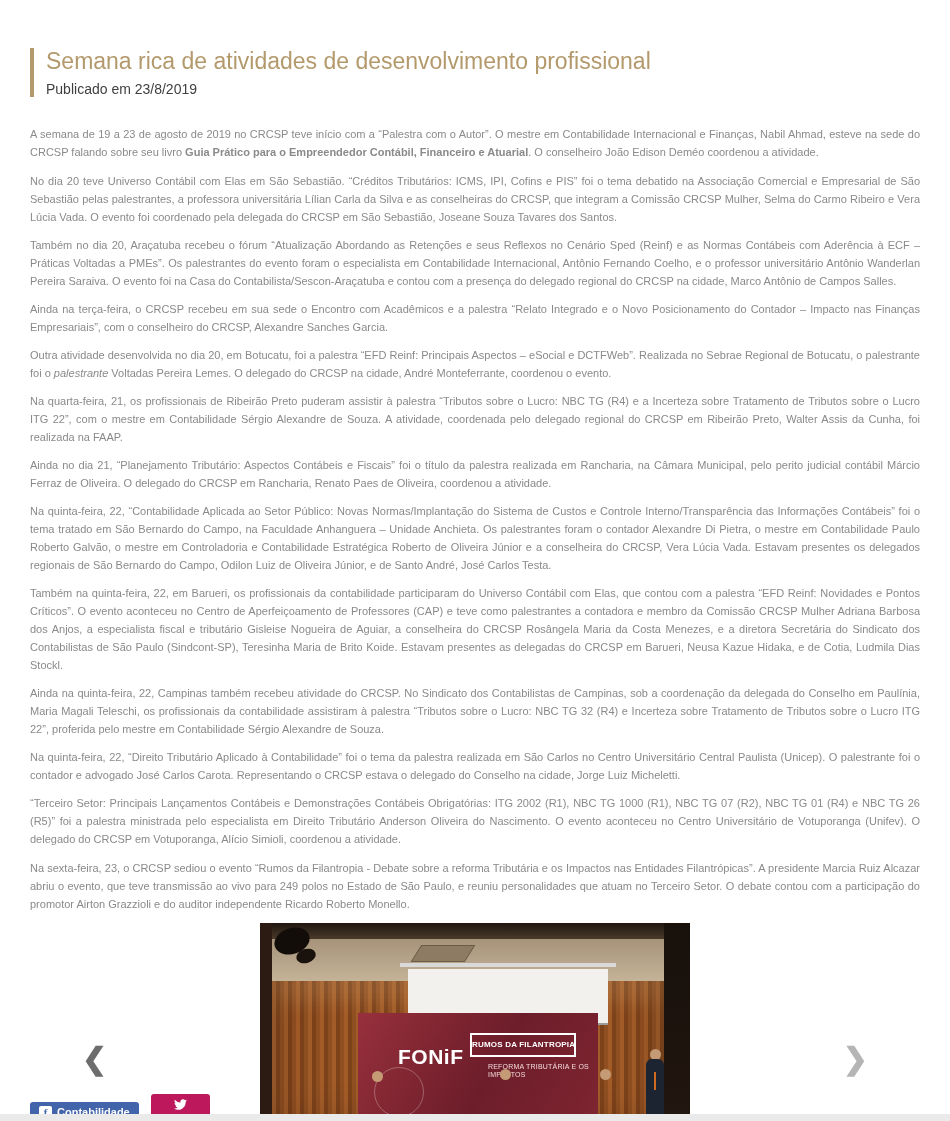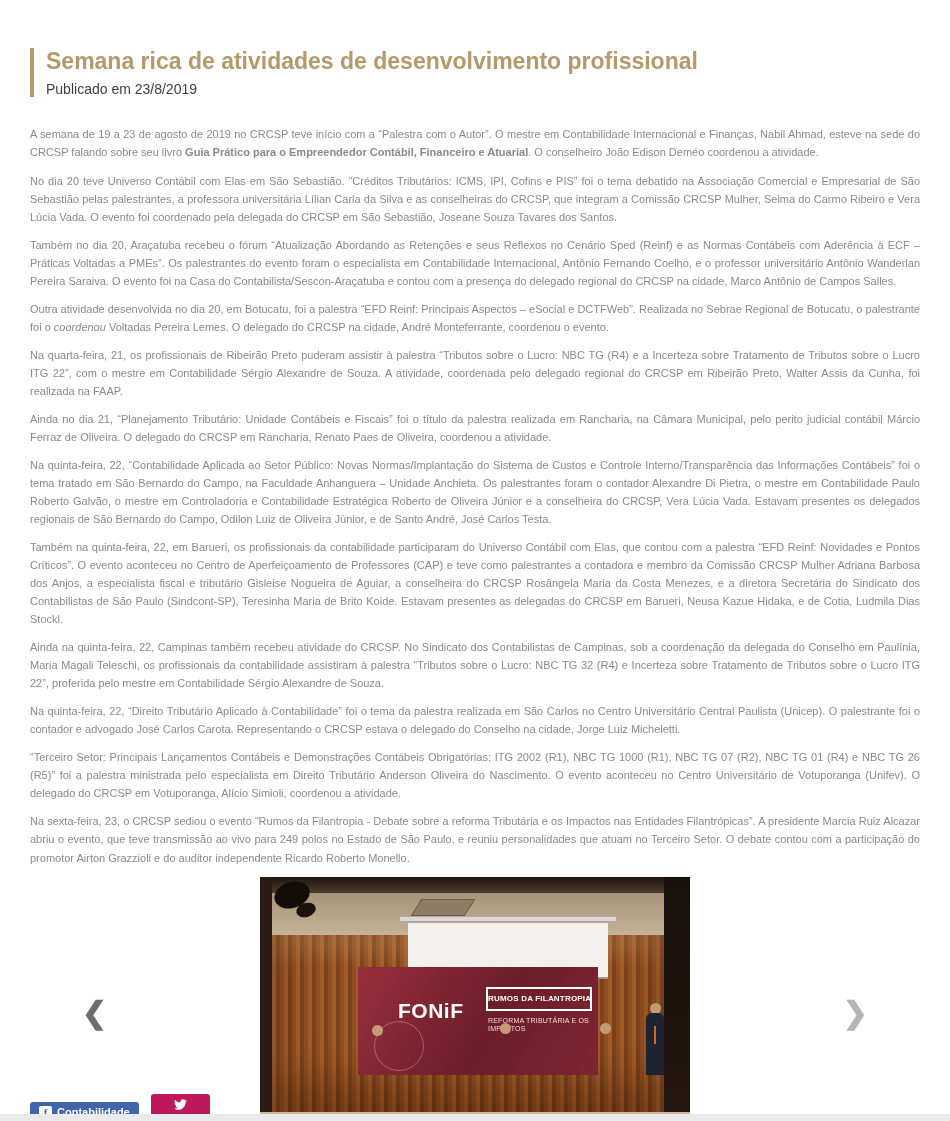--- a/index.html
+++ b/index.html
@@ -1,20 +1,20 @@
 <!DOCTYPE html>
 <html><head>
 <meta charset="utf-8">
 <style>
   html,body{margin:0;padding:0;background:#fff;}
   .page{position:relative;width:950px;height:1121px;background:#fff;margin:0 auto;
         font-family:"Liberation Sans", sans-serif;overflow:hidden;}
   .content{padding:48px 30px 0 30px;}
   .title-block{border-left:4px solid #b3996b;padding-left:12px;}
-  h1{margin:0;font-size:23px;font-weight:700;color:#b3996b;line-height:1.15;}
+  h1{margin:0;font-size:23px;font-weight:400;color:#b3996b;line-height:1.15;}
   .pub{margin-top:7px;font-size:14px;color:#3f3f3f;}
   .body{margin-top:28px;}
   .body p.para{margin:8px 0 10px 0;font-size:11px;line-height:1.64;color:#8a8a8a;
         text-align:justify;}
   .b{font-weight:700;}
   .i{font-style:italic;}
   
   .carousel{position:relative;margin-top:10px;height:273px;}
   .arrow{position:absolute;top:50%;transform:translateY(-50%);font-size:30px;font-weight:700;
         cursor:pointer;user-select:none;line-height:1;}
@@ -39,21 +39,21 @@
         box-shadow:inset 0 -30px 40px rgba(40,15,0,.35), inset 0 20px 20px rgba(255,220,170,.15);}
   .ph-screenbar{position:absolute;top:40px;left:140px;width:216px;height:4px;background:#d9d9d9;}
   .ph-screen{position:absolute;top:46px;left:148px;width:200px;height:54px;background:#f2f1ed;
         border-bottom:2px solid #9a9a9a;}
   .ph-banner{position:absolute;top:90px;left:98px;width:240px;height:108px;
         background:linear-gradient(120deg,#97303c,#6d1d2a 55%,#7e2531);}
   .ph-logo{position:absolute;top:32px;left:40px;font-size:21px;font-weight:900;color:#fff;
         letter-spacing:.5px;}
   .ph-logo-side{position:absolute;top:32px;left:12px;width:20px;font-size:4px;color:#e7c9cd;
         line-height:1.3;}
-  .ph-btitle{position:absolute;top:20px;left:128px;width:102px;height:20px;border:2px solid #fff;
+  .ph-btitle{position:absolute;top:20px;left:112px;width:102px;height:20px;border:2px solid #fff;
         color:#fff;font-size:8px;font-weight:700;text-align:center;line-height:20px;
         letter-spacing:.2px;white-space:nowrap;}
   .ph-bsub{position:absolute;top:50px;left:130px;color:#f3d9d9;font-size:7px;line-height:1.25;
         letter-spacing:.2px;}
   .ph-circle{position:absolute;bottom:4px;left:16px;width:48px;height:48px;border-radius:50%;
         border:1px solid rgba(255,255,255,.28);}
   .person{position:absolute;}
   .person .head{width:11px;height:11px;border-radius:50%;background:#c59b76;margin:0 auto;}
   .person .torso{width:26px;height:36px;border-radius:7px 7px 2px 2px;margin-top:-1px;}
   .stand .torso{width:18px;height:62px;border-radius:6px 6px 0 0;}
@@ -78,23 +78,24 @@
 
   <div class="content">
     <div class="title-block">
       <h1>Semana rica de atividades de desenvolvimento profissional</h1>
       <div class="pub">Publicado em 23/8/2019</div>
     </div>
     <div class="body">
         <p class="para"><span>A semana de 19 a 23 de agosto de 2019 no CRCSP teve início com a “Palestra com o Autor”. O mestre em Contabilidade Internacional e Finanças, Nabil Ahmad, esteve na sede do CRCSP falando sobre seu livro </span><span class="b">Guia Prático para o Empreendedor Contábil, Financeiro e Atuarial</span><span>. O conselheiro João Edison Deméo coordenou a atividade.</span></p>
         <p class="para"><span>No dia 20 teve Universo Contábil com Elas em São Sebastião. “Créditos Tributários: ICMS, IPI, Cofins e PIS” foi o tema debatido na Associação Comercial e Empresarial de São Sebastião pelas palestrantes, a professora universitária Lílian Carla da Silva e as conselheiras do CRCSP, que integram a Comissão CRCSP Mulher, Selma do Carmo Ribeiro e Vera Lúcia Vada. O evento foi coordenado pela delegada do CRCSP em São Sebastião, Joseane Souza Tavares dos Santos.</span></p>
         <p class="para"><span>Também no dia 20, Araçatuba recebeu o fórum “Atualização Abordando as Retenções e seus Reflexos no Cenário Sped (Reinf) e as Normas Contábeis com Aderência à ECF – Práticas Voltadas a PMEs”. Os palestrantes do evento foram o especialista em Contabilidade Internacional, Antônio Fernando Coelho, e o professor universitário Antônio Wanderlan Pereira Saraiva. O evento foi na Casa do Contabilista/Sescon-Araçatuba e contou com a presença do delegado regional do CRCSP na cidade, Marco Antônio de Campos Salles.</span></p>
-        <p class="para"><span>Outra atividade desenvolvida no dia 20, em Botucatu, foi a palestra “EFD Reinf: Principais Aspectos – eSocial e DCTFWeb”. Realizada no Sebrae Regional de Botucatu, o palestrante foi o </span><span class="i">coordenou</span><span> Voltadas Pereira Lemes. O delegado do CRCSP na cidade, André Monteferrante, coordenou o evento.</span></p>
+        <p class="para"><span>Ainda na terça-feira, o CRCSP recebeu em sua sede o Encontro com Acadêmicos e a palestra “Relato Integrado e o Novo Posicionamento do Contador – Impacto nas Finanças Empresariais”, com o conselheiro do CRCSP, Alexandre Sanches Garcia.</span></p>
+        <p class="para"><span>Outra atividade desenvolvida no dia 20, em Botucatu, foi a palestra “EFD Reinf: Principais Aspectos – eSocial e DCTFWeb”. Realizada no Sebrae Regional de Botucatu, o palestrante foi o </span><span class="i">palestrante</span><span> Voltadas Pereira Lemes. O delegado do CRCSP na cidade, André Monteferrante, coordenou o evento.</span></p>
         <p class="para"><span>Na quarta-feira, 21, os profissionais de Ribeirão Preto puderam assistir à palestra “Tributos sobre o Lucro: NBC TG (R4) e a Incerteza sobre Tratamento de Tributos sobre o Lucro ITG 22”, com o mestre em Contabilidade Sérgio Alexandre de Souza. A atividade, coordenada pelo delegado regional do CRCSP em Ribeirão Preto, Walter Assis da Cunha, foi realizada na FAAP.</span></p>
-        <p class="para"><span>Ainda no dia 21, “Planejamento Tributário: Unidade Contábeis e Fiscais” foi o título da palestra realizada em Rancharia, na Câmara Municipal, pelo perito judicial contábil Márcio Ferraz de Oliveira. O delegado do CRCSP em Rancharia, Renato Paes de Oliveira, coordenou a atividade.</span></p>
+        <p class="para"><span>Ainda no dia 21, “Planejamento Tributário: Aspectos Contábeis e Fiscais” foi o título da palestra realizada em Rancharia, na Câmara Municipal, pelo perito judicial contábil Márcio Ferraz de Oliveira. O delegado do CRCSP em Rancharia, Renato Paes de Oliveira, coordenou a atividade.</span></p>
         <p class="para"><span>Na quinta-feira, 22, “Contabilidade Aplicada ao Setor Público: Novas Normas/Implantação do Sistema de Custos e Controle Interno/Transparência das Informações Contábeis” foi o tema tratado em São Bernardo do Campo, na Faculdade Anhanguera – Unidade Anchieta. Os palestrantes foram o contador Alexandre Di Pietra, o mestre em Contabilidade Paulo Roberto Galvão, o mestre em Controladoria e Contabilidade Estratégica Roberto de Oliveira Júnior e a conselheira do CRCSP, Vera Lúcia Vada. Estavam presentes os delegados regionais de São Bernardo do Campo, Odilon Luiz de Oliveira Júnior, e de Santo André, José Carlos Testa.</span></p>
         <p class="para"><span>Também na quinta-feira, 22, em Barueri, os profissionais da contabilidade participaram do Universo Contábil com Elas, que contou com a palestra “EFD Reinf: Novidades e Pontos Críticos”. O evento aconteceu no Centro de Aperfeiçoamento de Professores (CAP) e teve como palestrantes a contadora e membro da Comissão CRCSP Mulher Adriana Barbosa dos Anjos, a especialista fiscal e tributário Gisleise Nogueira de Aguiar, a conselheira do CRCSP Rosângela Maria da Costa Menezes, e a diretora Secretária do Sindicato dos Contabilistas de São Paulo (Sindcont-SP), Teresinha Maria de Brito Koide. Estavam presentes as delegadas do CRCSP em Barueri, Neusa Kazue Hidaka, e de Cotia, Ludmila Dias Stockl.</span></p>
         <p class="para"><span>Ainda na quinta-feira, 22, Campinas também recebeu atividade do CRCSP. No Sindicato dos Contabilistas de Campinas, sob a coordenação da delegada do Conselho em Paulínia, Maria Magali Teleschi, os profissionais da contabilidade assistiram à palestra “Tributos sobre o Lucro: NBC TG 32 (R4) e Incerteza sobre Tratamento de Tributos sobre o Lucro ITG 22”, proferida pelo mestre em Contabilidade Sérgio Alexandre de Souza.</span></p>
         <p class="para"><span>Na quinta-feira, 22, “Direito Tributário Aplicado à Contabilidade” foi o tema da palestra realizada em São Carlos no Centro Universitário Central Paulista (Unicep). O palestrante foi o contador e advogado José Carlos Carota. Representando o CRCSP estava o delegado do Conselho na cidade, Jorge Luiz Micheletti.</span></p>
         <p class="para"><span>“Terceiro Setor: Principais Lançamentos Contábeis e Demonstrações Contábeis Obrigatórias: ITG 2002 (R1), NBC TG 1000 (R1), NBC TG 07 (R2), NBC TG 01 (R4) e NBC TG 26 (R5)” foi a palestra ministrada pelo especialista em Direito Tributário Anderson Oliveira do Nascimento. O evento aconteceu no Centro Universitário de Votuporanga (Unifev). O delegado do CRCSP em Votuporanga, Alício Simioli, coordenou a atividade.</span></p>
         <p class="para"><span>Na sexta-feira, 23, o CRCSP sediou o evento “Rumos da Filantropia - Debate sobre a reforma Tributária e os Impactos nas Entidades Filantrópicas”. A presidente Marcia Ruiz Alcazar abriu o evento, que teve transmissão ao vivo para 249 polos no Estado de São Paulo, e reuniu personalidades que atuam no Terceiro Setor. O debate contou com a participação do promotor Airton Grazzioli e do auditor independente Ricardo Roberto Monello.</span></p>
       </div>
   </div>
 
   <div class="carousel">

